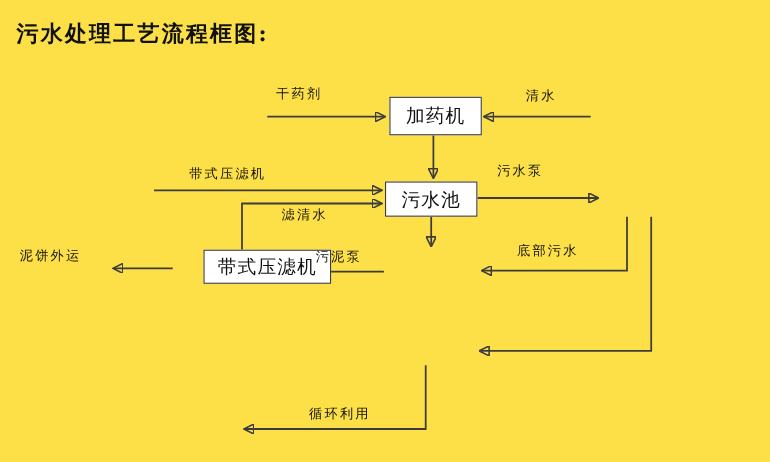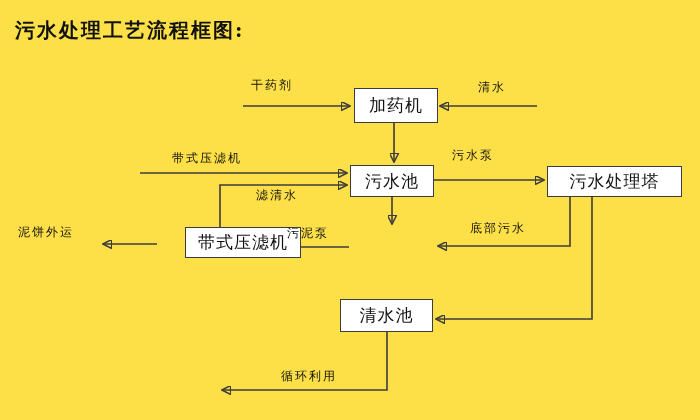--- a/index.html
+++ b/index.html
@@ -103,28 +103,22 @@
     <path d="M592 197 V319 H437" marker-end="url(#arrow)"></path>
     <path d="M387 332 V390 H223" marker-end="url(#arrow)"></path>
   </svg>
 
   <div class="node n-dosing">
     <span>加药机</span>
   </div>
   <div class="node n-sewagepool">
     <span>污水池</span>
   </div>
-  <div class="node n-tower">
-    <span>污水处理塔</span>
-  </div>
   <div class="node n-beltpress">
     <span>带式压滤机</span>
-  </div>
-  <div class="node n-cleanpool">
-    <span>清水池</span>
   </div>
 
   <span class="flabel l-drychem">干药剂</span>
   <span class="flabel l-cleanwater">清水</span>
   <span class="flabel l-sandwash">带式压滤机</span>
   <span class="flabel l-filtered">滤清水</span>
   <span class="flabel l-sewagepump">污水泵</span>
   <span class="flabel l-sludgepump">污泥泵</span>
   <span class="flabel l-bottom">底部污水</span>
   <span class="flabel l-mudcake">泥饼外运</span>

